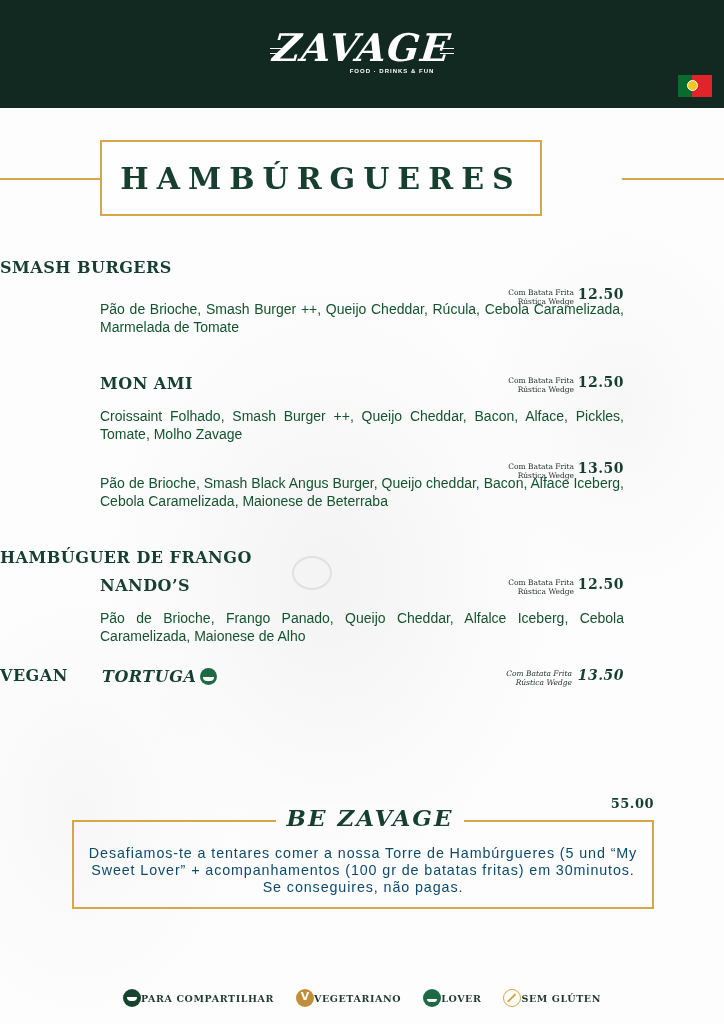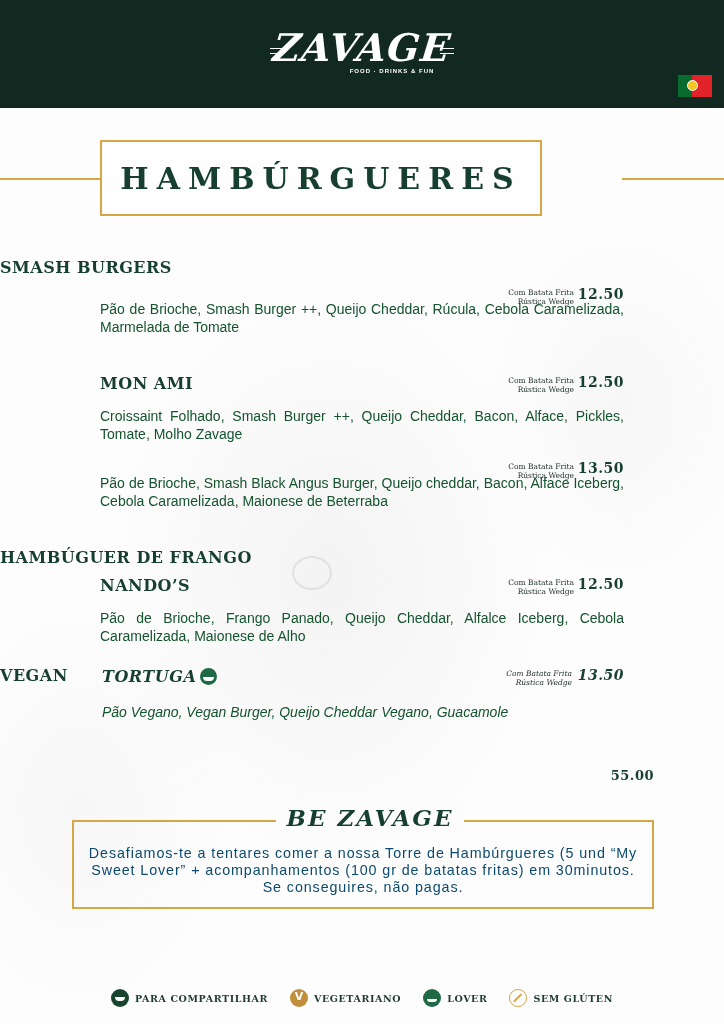--- a/index.html
+++ b/index.html
@@ -99,33 +99,33 @@
   }
   .challenge-title-wrap {
     position: absolute; left: 0; width: 724px; top: 804px; text-align: center; z-index: 2; padding-left: 16px;
   }
   .challenge-title {
     display: inline-block; background: #fcfcfc; padding: 0 10px;
     font-family: "DejaVu Serif", serif; font-style: italic; font-weight: bold;
     font-size: 23px; color: #173f30; letter-spacing: 2px;
   }
   .challenge-price {
-    position: absolute; right: 70px; top: 768px;
+    position: absolute; right: 70px; top: 796px;
     font-family: "DejaVu Serif", serif; font-weight: bold; font-size: 13px;
     color: #173f30; letter-spacing: 0.5px; z-index: 2; text-align: right;
   }
   .challenge-text {
     position: absolute; left: 80px; top: 845px; width: 566px; text-align: center;
     font-size: 14.3px; line-height: 17px; color: #0c4a6e; letter-spacing: 0.9px; z-index: 2;
   }
   .legend {
     position: absolute; top: 988px; left: 0; width: 724px; height: 20px;
     display: flex; justify-content: center; gap: 22px; z-index: 1;
   }
-  .legend-item { display: flex; align-items: center; gap: 6px; }
+  .legend-item { display: flex; align-items: center; }
   .legend-icon {
     width: 18px; height: 18px; border-radius: 50%; position: relative;
     display: inline-block;
   }
   .icon-share { background: #17442f; }
   .icon-share::after { content:""; position:absolute; left:4px; top:8px; width:10px; height:4px; border-radius:0 0 5px 5px; background:#fff; }
   .icon-veg { background: #c18f3c; }
   .icon-veg::after { content:"V"; position:absolute; left:0; top:1px; width:18px; text-align:center; color:#fff; font-size:11px; font-weight:bold; font-family:"DejaVu Sans", sans-serif; }
   .icon-vegan { background: #1e6a44; }
   .icon-vegan::after { content:""; position:absolute; left:4px; top:10px; width:10px; height:3px; border-radius:0 0 5px 5px; background:#fff; }
@@ -208,21 +208,20 @@
 <div class="item" style="top:667px; left:102px; width:522px;font-style:italic;">
   <div class="item-name">
     <span>TORTUGA</span>
     <span class="vegan-badge"></span>
   </div>
   <div class="item-side" style="right:52px; top:2px;">
     <div>Com Batata Frita</div>
     <div>Rústica Wedge</div>
   </div>
   <div class="item-price">13.50</div>
-  <p class="item-desc" style="margin-top:17px">Pão Vegano, Vegan Burger, Queijo Cheddar Vegano, Guacamole</p>
 </div>
 
 <div class="challenge-price">55.00</div>
 <div class="challenge-box"></div>
 <div class="challenge-title-wrap">
   <span class="challenge-title">BE ZAVAGE</span>
 </div>
 <p class="challenge-text">Desafiamos-te a tentares comer a nossa Torre de Hambúrgueres (5 und “My Sweet Lover” + acompanhamentos (100 gr de batatas fritas) em 30minutos. Se conseguires, não pagas.</p>
 
 <div class="legend">

